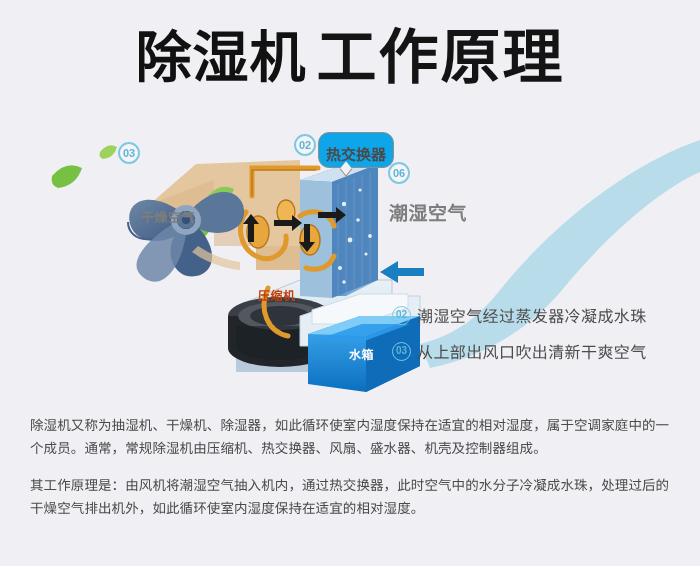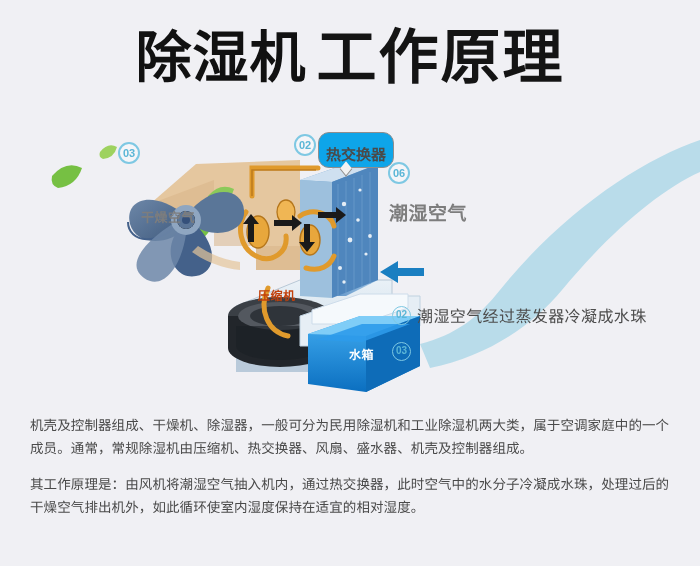--- a/index.html
+++ b/index.html
@@ -176,21 +176,21 @@
     top: 414px;
     width: 648px;
   }
   #body-copy p {
     margin: 0 0 14px 0;
     font-size: 13.5px;
     line-height: 23px;
     color: #4a4a4a;
     letter-spacing: .1px;
   }
-  #body-copy p:last-child { margin-bottom: 12px; font-family: Liberation Mono, monospace; }
+  #body-copy p:last-child { margin-bottom: 12px; }
 </style>
 </head>
 <body>
 
 <div id="page">
 
   <div id="header">
     <span class="t-main">除湿机</span><span class="t-sub">工作原理</span>
   </div>
 
@@ -330,22 +330,23 @@
     <div class="ill-label white" style="left:349px; top:225px; font-size:12px;">水箱</div>
   </div>
 
   <div id="legend">
     <div class="legend-row">
       <span class="legend-badge">02</span>
       <span class="legend-text">潮湿空气经过蒸发器冷凝成水珠</span>
     </div>
     <div class="legend-row">
       <span class="legend-badge">03</span>
+      <span class="legend-text">从上部出风口吹出清新干爽空气</span>
     </div>
   </div>
 
 
   <div id="body-copy">
-    <p>机壳及控制器组成、干燥机、除湿器，一般可分为民用除湿机和工业除湿机两大类，属于空调家庭中的一个成员。通常，常规除湿机由压缩机、热交换器、风扇、盛水器、机壳及控制器组成。</p>
+    <p>除湿机又称为抽湿机、干燥机、除湿器，如此循环使室内湿度保持在适宜的相对湿度，属于空调家庭中的一个成员。通常，常规除湿机由压缩机、热交换器、风扇、盛水器、机壳及控制器组成。</p>
     <p>其工作原理是：由风机将潮湿空气抽入机内，通过热交换器，此时空气中的水分子冷凝成水珠，处理过后的干燥空气排出机外，如此循环使室内湿度保持在适宜的相对湿度。</p>
   </div>
 
 </div>
 
 </body></html>

